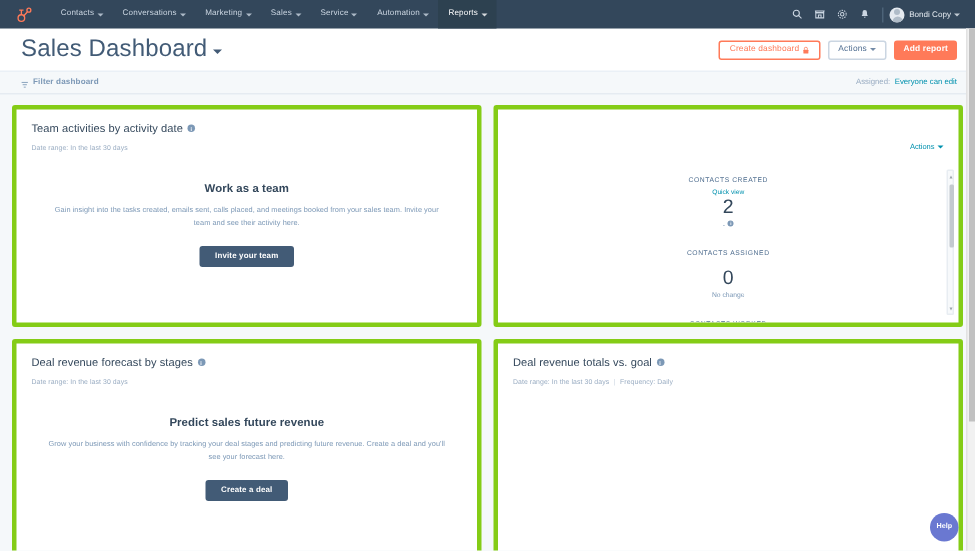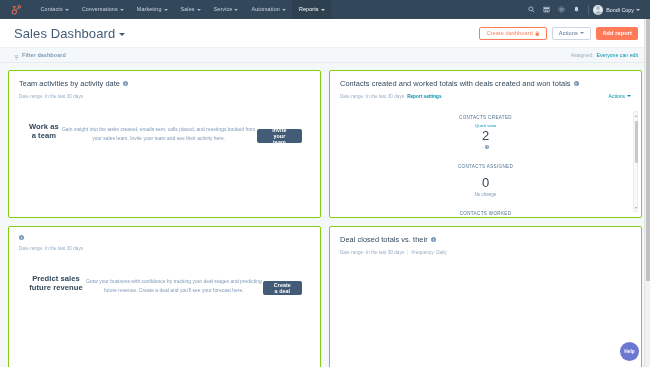--- a/index.html
+++ b/index.html
@@ -53,21 +53,21 @@
   }
   .acct-name { color: #e6ecf2; font-size: 5.4px; display: flex; align-items: center; gap: 2px; }
 
   
   .page-head {
     height: 29px; background: #ffffff;
     display: flex; align-items: center; padding: 0 12px 0 14px;
     border-bottom: 1px solid #eaf0f6;
   }
   .dash-title {
-    font-size: 13px; color: #425b76; font-weight: 400; letter-spacing: .1px;
+    font-size: 16px; color: #425b76; font-weight: 400; letter-spacing: .1px;
     display: flex; align-items: center; gap: 4px;
   }
   .title-caret {
     width: 0; height: 0; border-left: 3.2px solid transparent;
     border-right: 3.2px solid transparent; border-top: 3.6px solid #425b76;
     margin-top: 2px;
   }
   .head-actions { margin-left: auto; display: flex; align-items: center; gap: 5px; }
   .btn {
     font-size: 5.6px; height: 13px; border-radius: 2px; display: flex;
@@ -89,21 +89,21 @@
   .filter-right { margin-left: auto; display: flex; align-items: center; gap: 3px; }
   .assigned-lbl { font-size: 5.2px; color: #99acc2; }
   .assigned-val { font-size: 5.2px; color: #0091ae; }
 
   
   .grid {
     padding: 7px 8px 0 8px; display: grid;
     grid-template-columns: 1fr 1fr; gap: 8px;
   }
   .card {
-    background: #ffffff; border: 1px solid #84cc16; border-radius: 2px;
+    background: #ffffff; border: 3px solid #84cc16; border-radius: 2px;
     height: 148px; position: relative; overflow: hidden;
   }
   .card-head { padding: 8px 10px 0 10px; }
   .card-title {
     font-size: 7.4px; color: #33475b; font-weight: 400;
     display: flex; align-items: center; gap: 3px; letter-spacing: .05px;
   }
   .info-ic {
     width: 5px; height: 5px; border-radius: 50%; background: #7c98b6;
     color: #fff; font-size: 3.6px; display: flex; align-items: center;
@@ -120,21 +120,21 @@
     font-size: 5px; color: #0091ae; display: flex; align-items: center; gap: 2px;
   }
   .caret-sm {
     width: 0; height: 0; border-left: 2px solid transparent;
     border-right: 2px solid transparent; border-top: 2.2px solid #0091ae;
   }
 
   
   .empty {
     padding: 20px 18px 0 18px; text-align: center;
-    display: flex; align-items: center;
+    display: flex; flex-direction: column; align-items: center;
   }
   .empty-h { font-size: 7.6px; color: #33475b; font-weight: bold; letter-spacing: .05px; }
   .empty-p {
     font-size: 4.9px; color: #7c98b6; line-height: 1.75; margin-top: 7px;
     max-width: 268px; letter-spacing: .04px;
   }
   .empty-btn {
     margin-top: 10px; background: #425b76; color: #fff; font-size: 5.3px;
     font-weight: bold; height: 14px; padding: 0 10px; border-radius: 2px;
     display: flex; align-items: center; justify-content: center; letter-spacing: .1px;
@@ -326,30 +326,20 @@
       </div>
     </div>
     <div class="empty">
       <div class="empty-h">Work as a team</div>
       <div class="empty-p">Gain insight into the tasks created, emails sent, calls placed, and meetings booked from your sales team. Invite your team and see their activity here.</div>
       <div class="empty-btn">Invite your team</div>
     </div>
   </div>
 
   <div class="card">
-    <div class="card-head">
-      <div class="card-title">
-        <span>Contacts created and worked totals with deals created and won totals</span>
-        <span class="info-ic">i</span>
-      </div>
-      <div class="card-sub">
-        <span>Date range: In the last 30 days</span>
-        <span class="sub-link">Report settings</span>
-      </div>
-    </div>
     <div class="card-actions">
       <span>Actions</span>
       <span class="caret-sm"></span>
     </div>
 
     <div class="stats-scroll">
       <div class="stat">
         <div class="stat-label">CONTACTS CREATED</div>
         <div class="stat-quick">Quick view</div>
         <div class="stat-value">2</div>
@@ -375,37 +365,38 @@
     <div class="vscroll">
       <span class="vscroll-ar vs-up"></span>
       <span class="vscroll-thumb"></span>
       <span class="vscroll-ar vs-dn"></span>
     </div>
   </div>
 
   <div class="card">
     <div class="card-head">
       <div class="card-title">
+        <span>Deal revenue forecast by stages</span>
         <span class="info-ic">i</span>
       </div>
       <div class="card-sub">
         <span>Date range: In the last 30 days</span>
       </div>
     </div>
     <div class="empty">
       <div class="empty-h">Predict sales future revenue</div>
       <div class="empty-p">Grow your business with confidence by tracking your deal stages and predicting future revenue. Create a deal and you'll see your forecast here.</div>
       <div class="empty-btn">Create a deal</div>
     </div>
   </div>
 
   <div class="card">
     <div class="card-head">
       <div class="card-title">
-        <span>Deal closed totals vs. their</span>
+        <span>Deal revenue totals vs. goal</span>
         <span class="info-ic">i</span>
       </div>
       <div class="card-sub">
         <span>Date range: In the last 30 days</span>
         <span class="sub-sep">|</span>
         <span>Frequency: Daily</span>
       </div>
     </div>
   </div>
 

